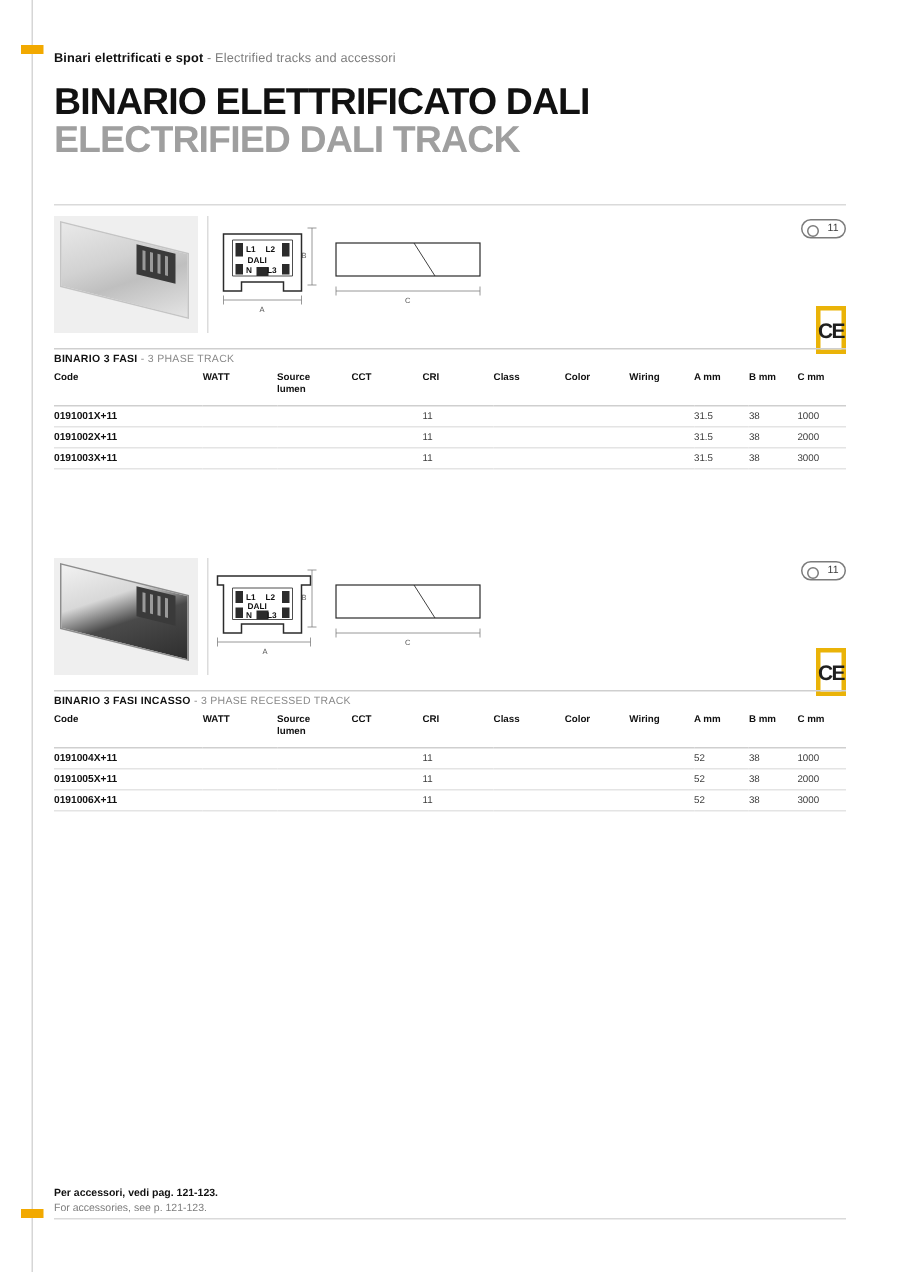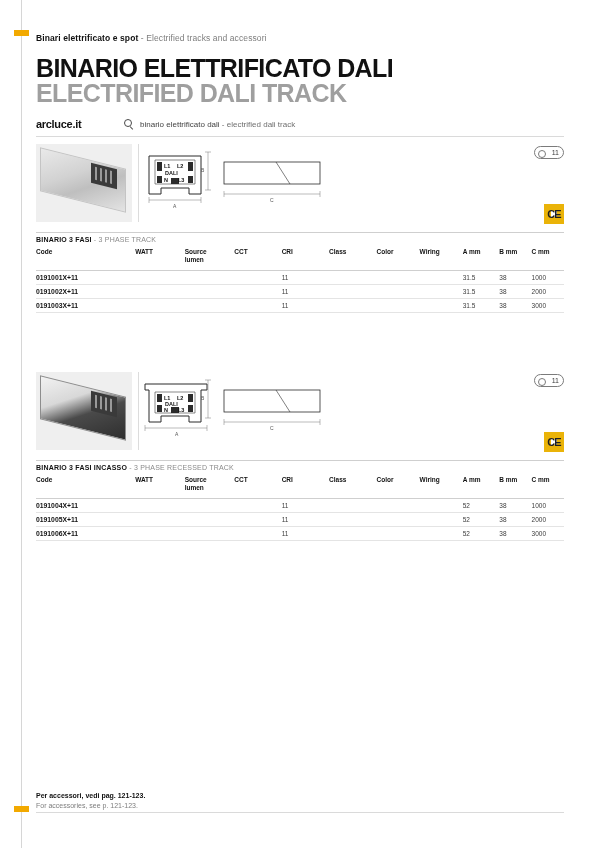--- a/index.html
+++ b/index.html
@@ -225,26 +225,26 @@
     width: 6px;
     height: 6px;
     border: 1px solid #7b7b7b;
     border-radius: 50%;
   }
   .ce-mark {
     position: absolute;
     right: 0;
     top: 60px;
     width: 20px;
-    height: 20px;
-    border: 7px solid #eab308;
+    height: 32px;
+    border: 3px solid #eab308;
     display: flex;
     align-items: center;
     justify-content: center;
-    font-size: 11px;
+    font-size: 14px;
     font-weight: bold;
     letter-spacing: -1px;
     color: #1f1f1f;
   }
 
   .sec-line {
     position: absolute;
     left: 0;
     top: 88px;
     width: 528px;
@@ -341,36 +341,26 @@
 </head>
 <body>
 
 <div class="left-rule"></div>
 <div class="left-tab"></div>
 <div class="left-tab-bottom"></div>
 
 <div class="page">
 
   <div class="kicker">
-    <b>Binari elettrificato e spot</b><span> - </span><span>Electrified tracks and accessori</span>
+    <b>Binari elettrificati e spot</b><span> - </span><span>Electrified tracks and accessori</span>
   </div>
 
   <div class="title-1">BINARIO ELETTRIFICATO DALI</div>
   <div class="title-2">ELECTRIFIED DALI TRACK</div>
 
-  <div class="brandline">
-    <div class="brand">arcluce.it</div>
-    <div class="magnifier">
-      <div class="lens"></div>
-        <div class="handle"></div>
-    </div>
-    <div class="breadcrumb">
-      <span class="it">binario elettrificato dali</span><span> - </span><span>electrified dali track</span>
-    </div>
-  </div>
   <div class="hairline"></div>
 
   <div class="block block-1">
 
     <div class="photo">
       <div class="track-body"></div>
       <div class="track-end">
           <i></i>
           <i></i>
           <i></i>

